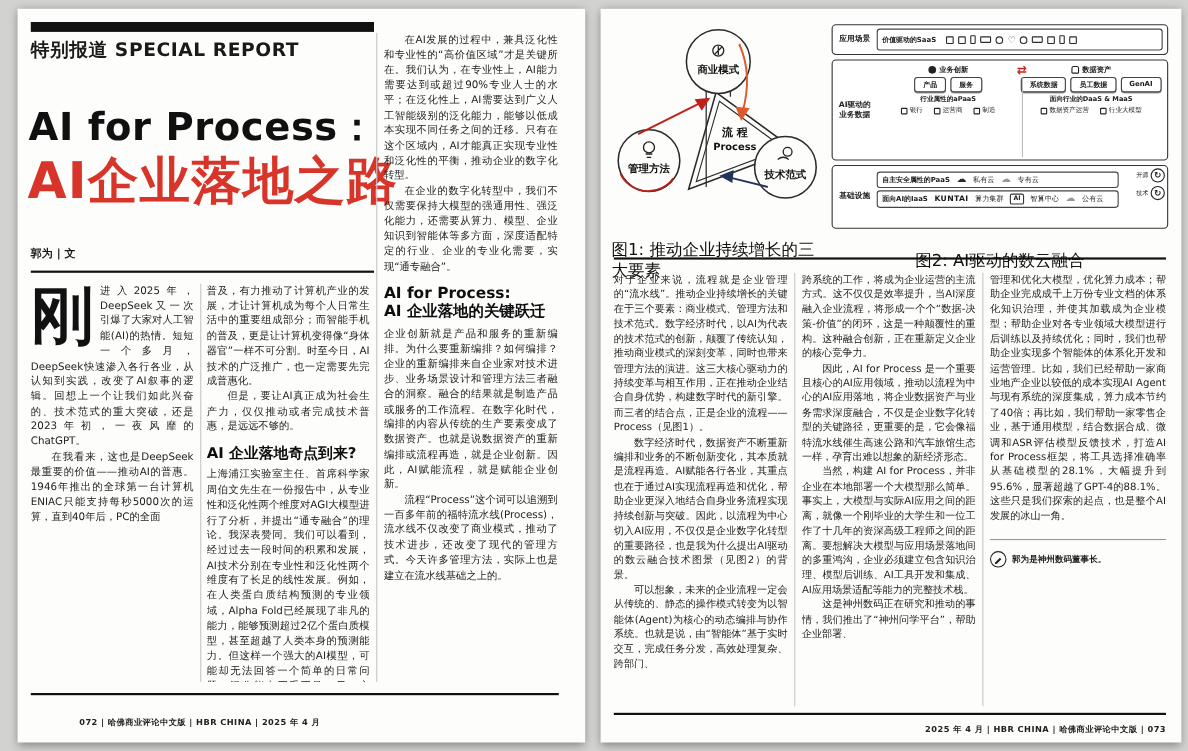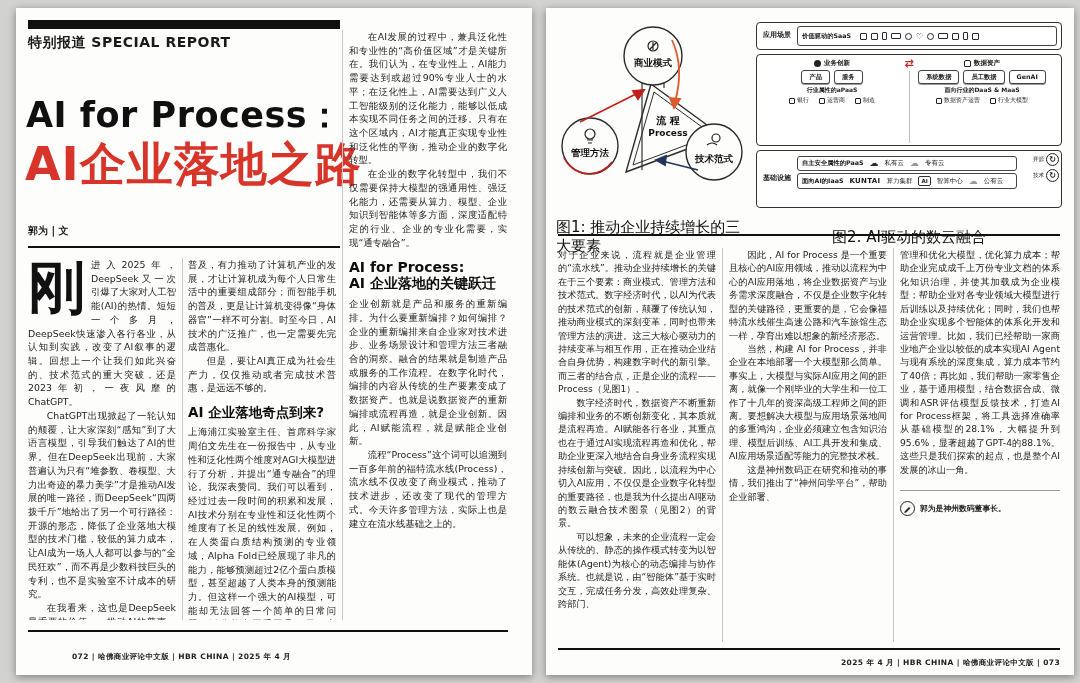--- a/index.html
+++ b/index.html
@@ -4,21 +4,21 @@
 <style>
   * { margin:0; padding:0; box-sizing:border-box; }
   html,body { width:1080px; height:683px; }
   body { background:#d2d2d1; font-family:"DejaVu Sans","Liberation Sans",sans-serif; color:#1a1a1a; position:relative; overflow:hidden; }
   .page { position:absolute; top:8px; height:667px; background:#fdfdfc; box-shadow:0 2px 8px rgba(0,0,0,.4); }
   .page-left { left:16px; width:516px; }
   .page-right { left:546px; width:528px; }
 
   
   .kicker-bar { position:absolute; left:12px; top:12px; width:312px; height:9px; background:#111; }
-  .kicker { position:absolute; left:12px; top:26px; font-size:14px; font-weight:900; letter-spacing:.5px; }
+  .kicker { position:absolute; left:12px; top:26px; font-size:17px; font-weight:900; letter-spacing:.5px; }
   .title-en { position:absolute; left:10px; top:84px; font-size:35px; font-weight:900; letter-spacing:.5px; color:#101010; }
   .title-cn { position:absolute; left:9px; top:126px; font-size:46px; font-weight:900; letter-spacing:1px; color:#d8352a; }
   .byline { position:absolute; left:12px; top:216px; font-size:10px; font-weight:700; }
   .title-rule { position:absolute; left:12px; top:238px; width:312px; height:2px; background:#111; }
 
   
   .col { position:absolute; overflow:hidden; font-size:9.4px; line-height:1.46; text-align:justify; color:#222; }
   .col p { text-indent:2em; }
   .col p.cont { text-indent:0; }
   .col p.first { text-indent:0; }
@@ -84,21 +84,20 @@
 <div class="page page-left">
   <div class="kicker-bar"></div>
   <div class="kicker">特别报道 SPECIAL REPORT</div>
   <div class="title-en">AI for Process：</div>
   <div class="title-cn">AI企业落地之路</div>
   <div class="byline">郭为 | 文</div>
   <div class="title-rule"></div>
 
   <div class="col" style="left:12px; top:250px; width:148px; height:362px;">
     <p class="first"><span class="dropcap">刚</span><span>进入2025年，DeepSeek又一次引爆了大家对人工智能(AI)的热情。短短一个多月，DeepSeek快速渗入各行各业，从认知到实践，改变了AI叙事的逻辑。回想上一个让我们如此兴奋的、技术范式的重大突破，还是2023年初，一夜风靡的ChatGPT。</span></p>
-    <p>ChatGPT出现掀起了一轮认知的颠覆，让大家深刻“感知”到了大语言模型，引导我们触达了AI的世界。但在DeepSeek出现前，大家普遍认为只有“堆参数、卷模型、大力出奇迹的暴力美学”才是推动AI发展的唯一路径，而DeepSeek“四两拨千斤”地给出了另一个可行路径：开源的形态，降低了企业落地大模型的技术门槛，较低的算力成本，让AI成为一场人人都可以参与的“全民狂欢”，而不再是少数科技巨头的专利，也不是实验室不计成本的研究。</p>
     <p>在我看来，这也是DeepSeek最重要的价值——推动AI的普惠。1946年推出的全球第一台计算机ENIAC只能支持每秒5000次的运算，直到40年后，PC的全面</p>
   </div>
   <div class="vrule" style="left:166px; top:250px; height:362px;"></div>
   <div class="col" style="left:172px; top:250px; width:148px; height:362px;">
     <p class="cont">普及，有力推动了计算机产业的发展，才让计算机成为每个人日常生活中的重要组成部分；而智能手机的普及，更是让计算机变得像“身体器官”一样不可分割。时至今日，AI技术的广泛推广，也一定需要先完成普惠化。</p>
     <p>但是，要让AI真正成为社会生产力，仅仅推动或者完成技术普惠，是远远不够的。</p>
     <h3 class="sec-head">AI 企业落地奇点到来?</h3>
     <p class="cont">上海浦江实验室主任、首席科学家周伯文先生在一份报告中，从专业性和泛化性两个维度对AGI大模型进行了分析，并提出“通专融合”的理论。我深表赞同。我们可以看到，经过过去一段时间的积累和发展，AI技术分别在专业性和泛化性两个维度有了长足的线性发展。例如，在人类蛋白质结构预测的专业领域，Alpha Fold已经展现了非凡的能力，能够预测超过2亿个蛋白质模型，甚至超越了人类本身的预测能力。但这样一个强大的AI模型，可能却无法回答一个简单的日常问题，泛化能力严重不足。另一方面，例如DeepSeek、LLaMA，或是</p>
   </div>
   <div class="vrule" style="left:326px; top:22px; height:590px;"></div>
@@ -184,20 +183,21 @@
             <span class="ic wd"></span>
             <span class="ic sq"></span>
             <span class="ic tl"></span>
             <span class="ic sq"></span>
           </span>
         </div>
       </div>
     </div>
 
     <div class="f2-row" style="height:92px;">
+      <div class="f2-label">AI驱动的 业务数据</div>
       <div class="f2-body">
         <div class="center-arrow">⇄</div>
         <div class="vsep"></div>
         <div class="halves">
           <div class="half">
             <div class="half-head">
                 <span class="hh-ico"></span>
                 <span>业务创新</span>
               </div>
             <div class="chiprow">
@@ -282,20 +282,21 @@
 
   <div class="bottom-rule" style="left:12px; top:226px; width:502px;"></div>
 
   <div class="col" style="left:12px; top:240px; width:158px; height:394px; font-size:9.2px;">
     <p class="cont">对于企业来说，流程就是企业管理的“流水线”。推动企业持续增长的关键在于三个要素：商业模式、管理方法和技术范式。数字经济时代，以AI为代表的技术范式的创新，颠覆了传统认知，推动商业模式的深刻变革，同时也带来管理方法的演进。这三大核心驱动力的持续变革与相互作用，正在推动企业结合自身优势，构建数字时代的新引擎。而三者的结合点，正是企业的流程——Process（见图1）。</p>
     <p>数字经济时代，数据资产不断重新编排和业务的不断创新变化，其本质就是流程再造。AI赋能各行各业，其重点也在于通过AI实现流程再造和优化，帮助企业更深入地结合自身业务流程实现持续创新与突破。因此，以流程为中心切入AI应用，不仅仅是企业数字化转型的重要路径，也是我为什么提出AI驱动的数云融合技术图景（见图2）的背景。</p>
     <p>可以想象，未来的企业流程一定会从传统的、静态的操作模式转变为以智能体(Agent)为核心的动态编排与协作系统。也就是说，由“智能体”基于实时交互，完成任务分发，高效处理复杂、跨部门、</p>
   </div>
   <div class="vrule" style="left:176px; top:240px; height:394px;"></div>
   <div class="col" style="left:183px; top:240px; width:158px; height:394px; font-size:9.2px;">
+    <p class="cont">跨系统的工作，将成为企业运营的主流方式。这不仅仅是效率提升，当AI深度融入企业流程，将形成一个个“数据-决策-价值”的闭环，这是一种颠覆性的重构。这种融合创新，正在重新定义企业的核心竞争力。</p>
     <p>因此，AI for Process 是一个重要且核心的AI应用领域，推动以流程为中心的AI应用落地，将企业数据资产与业务需求深度融合，不仅是企业数字化转型的关键路径，更重要的是，它会像福特流水线催生高速公路和汽车旅馆生态一样，孕育出难以想象的新经济形态。</p>
     <p>当然，构建 AI for Process，并非企业在本地部署一个大模型那么简单。事实上，大模型与实际AI应用之间的距离，就像一个刚毕业的大学生和一位工作了十几年的资深高级工程师之间的距离。要想解决大模型与应用场景落地间的多重鸿沟，企业必须建立包含知识治理、模型后训练、AI工具开发和集成、AI应用场景适配等能力的完整技术栈。</p>
     <p>这是神州数码正在研究和推动的事情，我们推出了“神州问学平台”，帮助企业部署、</p>
   </div>
   <div class="vrule" style="left:347px; top:240px; height:394px;"></div>
   <div class="col" style="left:354px; top:240px; width:160px; height:394px; font-size:9.2px;">
     <p class="cont">管理和优化大模型，优化算力成本；帮助企业完成成千上万份专业文档的体系化知识治理，并使其加载成为企业模型；帮助企业对各专业领域大模型进行后训练以及持续优化；同时，我们也帮助企业实现多个智能体的体系化开发和运营管理。比如，我们已经帮助一家商业地产企业以较低的成本实现AI Agent与现有系统的深度集成，算力成本节约了40倍；再比如，我们帮助一家零售企业，基于通用模型，结合数据合成、微调和ASR评估模型反馈技术，打造AI for Process框架，将工具选择准确率从基础模型的28.1%，大幅提升到95.6%，显著超越了GPT-4的88.1%。这些只是我们探索的起点，也是整个AI发展的冰山一角。</p>
     <div class="bio">
       <span class="bio-ic">
         <svg width="9" height="9" viewBox="0 0 12 12">

